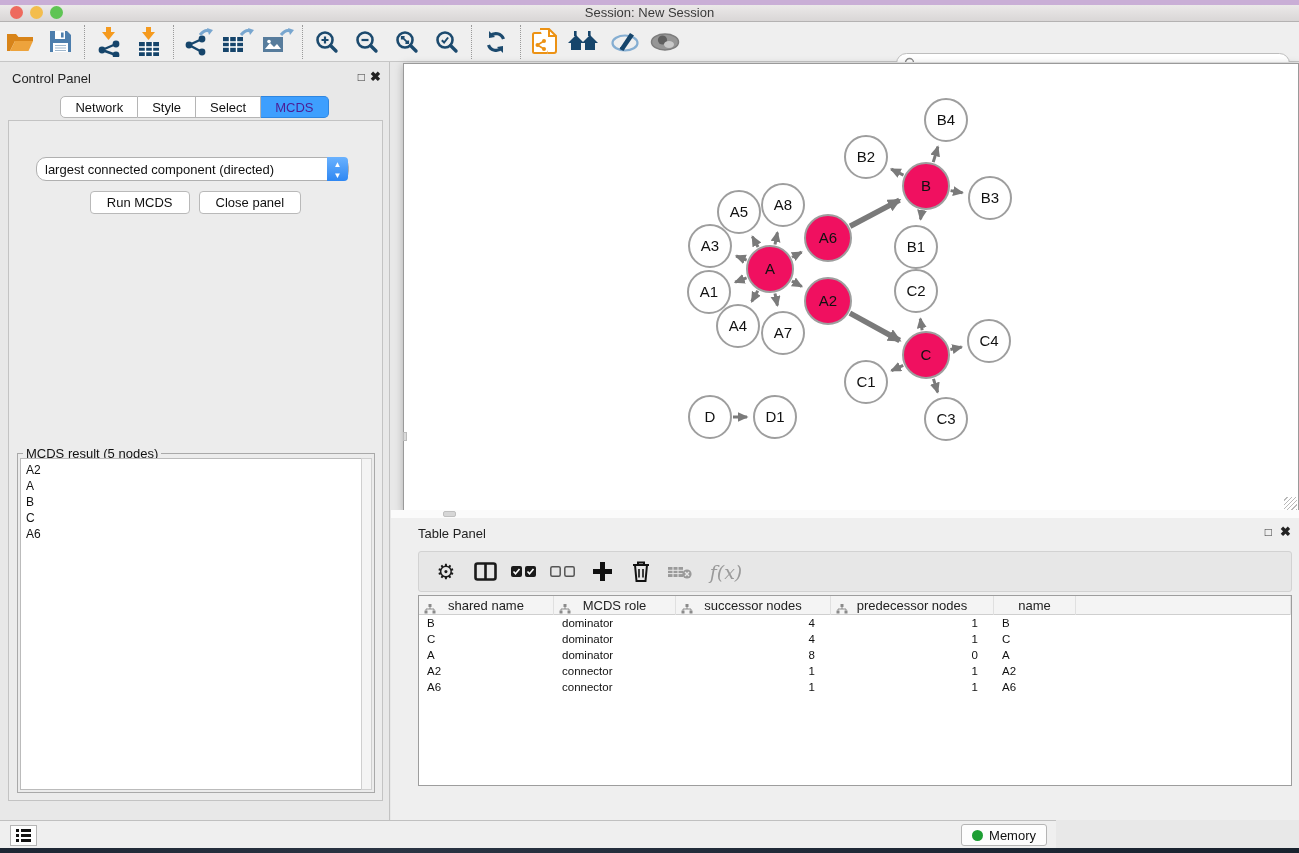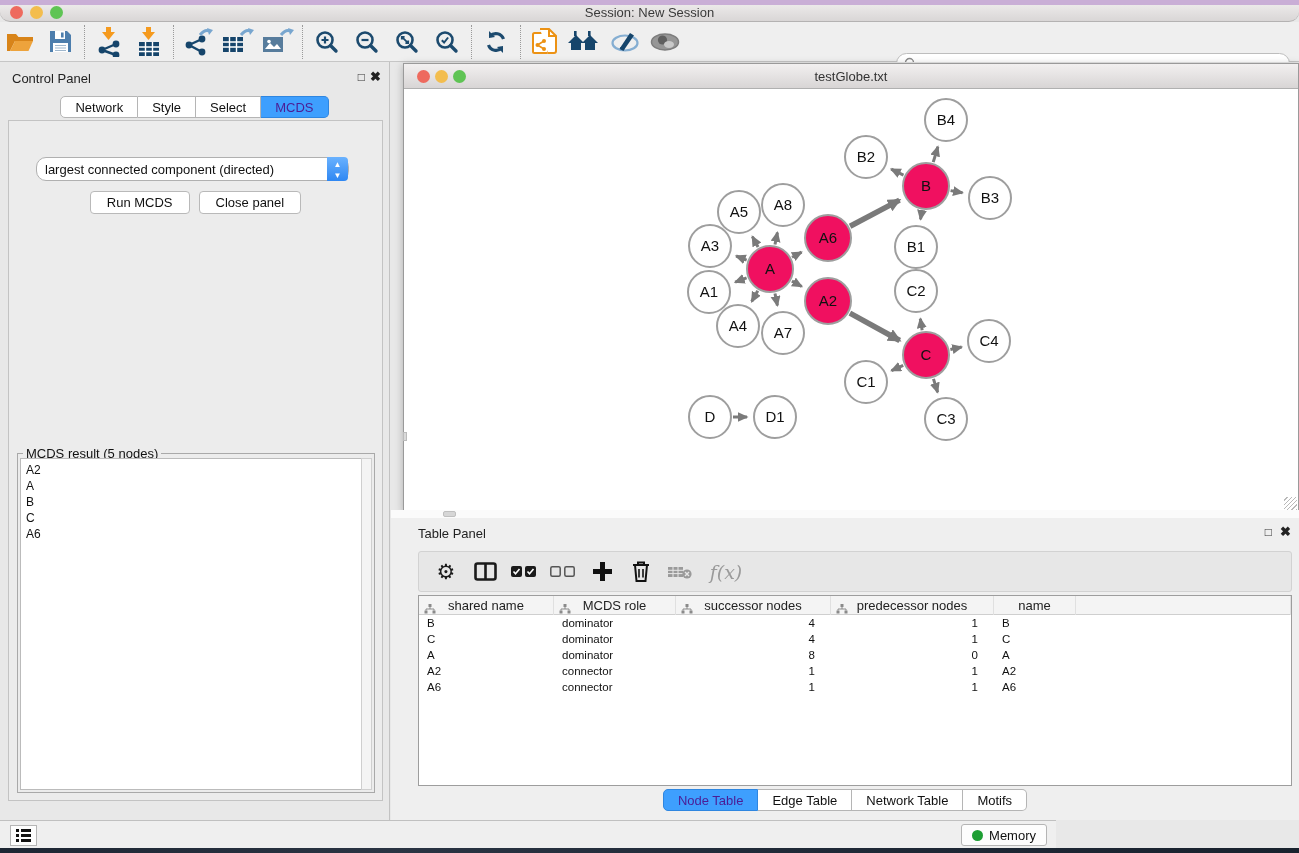--- a/index.html
+++ b/index.html
@@ -1,18 +1,18 @@
 <!DOCTYPE html>
 <html><head>
 <meta charset="utf-8">
 <style>
   * { margin:0; padding:0; box-sizing:border-box; }
   html,body { width:1299px; height:853px; overflow:hidden; font-family:"Liberation Sans",sans-serif; background:#e8e8e8; }
   .titlebar { position:absolute; left:0; top:0; width:1299px; height:22px;
-    background:linear-gradient(#f1efef,#d9d6d6); border-bottom:1px solid #b4b2b2;border-radius:10px; }
+    background:linear-gradient(#f1efef,#d9d6d6); border-bottom:1px solid #b4b2b2; }
   .titlebar .lav { position:absolute; left:0; top:0; width:100%; height:5px; background:#c9aed6; }
   .tl { position:absolute; top:6px; width:13px; height:13px; border-radius:50%; }
   .tl.r { background:#ee6a5e; } .tl.y { background:#f3bd4e; } .tl.g { background:#5fc454; }
   .titlebar .ttl { position:absolute; top:5px; width:100%; text-align:center; font-size:13px; color:#3a3a3a; }
   .toolbar { position:absolute; left:0; top:22px; width:1299px; height:40px; background:#efefef;
     border-bottom:1px solid #c6c6c6; display:flex; align-items:center; }
   .tbtn { display:flex; align-items:center; justify-content:center; width:40px; height:36px; }
   .tsep { width:1px; height:34px; border-left:1px dotted #9a9a9a; margin:0 4px; }
   .searchwrap { position:absolute; right:9px; top:31px; width:394px; height:21px; background:#fff;
     border:1px solid #bdbdbd; border-radius:11px; display:flex; align-items:center; padding-left:7px; }
@@ -270,26 +270,20 @@
             <div>B</div>
             <div>C</div>
             <div>A6</div>
           </div>
         <div class="resultscroll"></div>
       </div>
     </div>
   </div>
 
   <div class="netwin">
-    <div class="bar">
-      <span class="tl r" style="left:13px;top:6px"></span>
-      <span class="tl y" style="left:31px;top:6px"></span>
-      <span class="tl g" style="left:49px;top:6px"></span>
-      <div class="ttl">testGlobe.txt</div>
-    </div>
     <div class="canvas">
       <svg id="graph-svg" width="893" height="422">
         <defs>
           <marker id="arr" markerUnits="userSpaceOnUse" markerWidth="13" markerHeight="11" refX="9.5" refY="5" orient="auto">
             <path d="M0 0L11 5L0 10z" fill="#7a7a7a"></path>
           </marker>
           <marker id="arrT" markerUnits="userSpaceOnUse" markerWidth="16" markerHeight="14" refX="11.5" refY="6.5" orient="auto">
             <path d="M0 0L13.5 6.5L0 13z" fill="#7a7a7a"></path>
           </marker>
         </defs>
@@ -524,26 +518,20 @@
             <div class="td">A6</div>
             <div class="td">connector</div>
             <div class="td num">1</div>
             <div class="td num">1</div>
             <div class="td">A6</div>
             <div></div>
           </div>
         </div>
     </div>
 
-    <div class="tp-tabs segwrap" style="position:absolute" id="tbl-tabs">
-        <div class="seg active">Node Table</div>
-        <div class="seg">Edge Table</div>
-        <div class="seg">Network Table</div>
-        <div class="seg">Motifs</div>
-      </div>
   </div>
 </div>
 
 <div class="statusbar">
   <div class="listbtn">
     <svg width="15" height="13">
         <rect x="0" y="0" width="3" height="3" fill="#111"></rect>
         <rect x="5" y="0" width="10" height="3" fill="#111"></rect>
         <rect x="0" y="5" width="3" height="3" fill="#111"></rect>
         <rect x="5" y="5" width="10" height="3" fill="#111"></rect>

